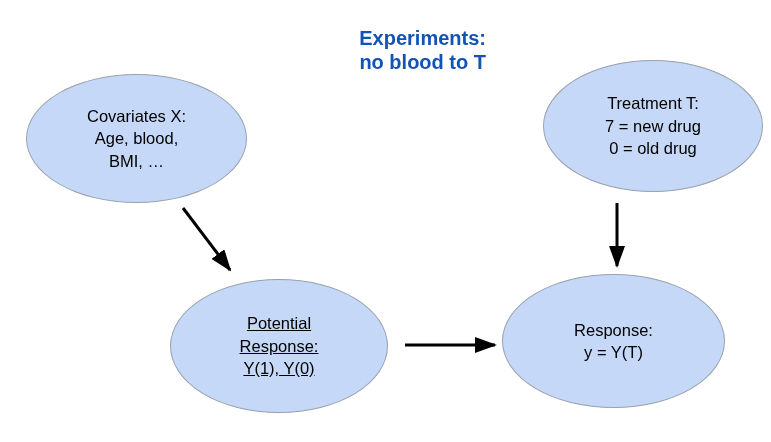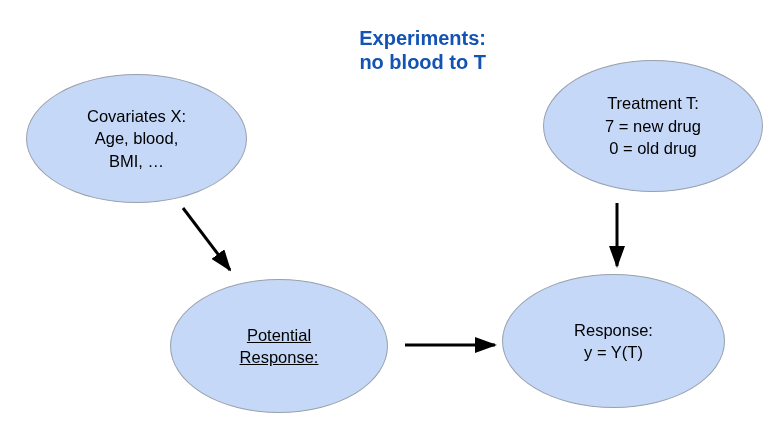--- a/index.html
+++ b/index.html
@@ -76,20 +76,21 @@
 
   <div class="node node-treatment">
     <div>Treatment T:</div>
     <div>7 = new drug</div>
     <div>0 = old drug</div>
   </div>
 
   <div class="node node-outcomes">
     <div>Potential</div>
     <div>Response:</div>
+    <div>Y(1), Y(0)</div>
   </div>
 
   <div class="node node-response">
     <div>Response:</div>
     <div>y = Y(T)</div>
   </div>
 
   <svg class="edges" width="771" height="442" viewBox="0 0 771 442" xmlns="http://www.w3.org/2000/svg">
     <defs>
       <marker id="arrowhead" markerUnits="userSpaceOnUse" markerWidth="22" markerHeight="16" refX="20" refY="8" orient="auto">

